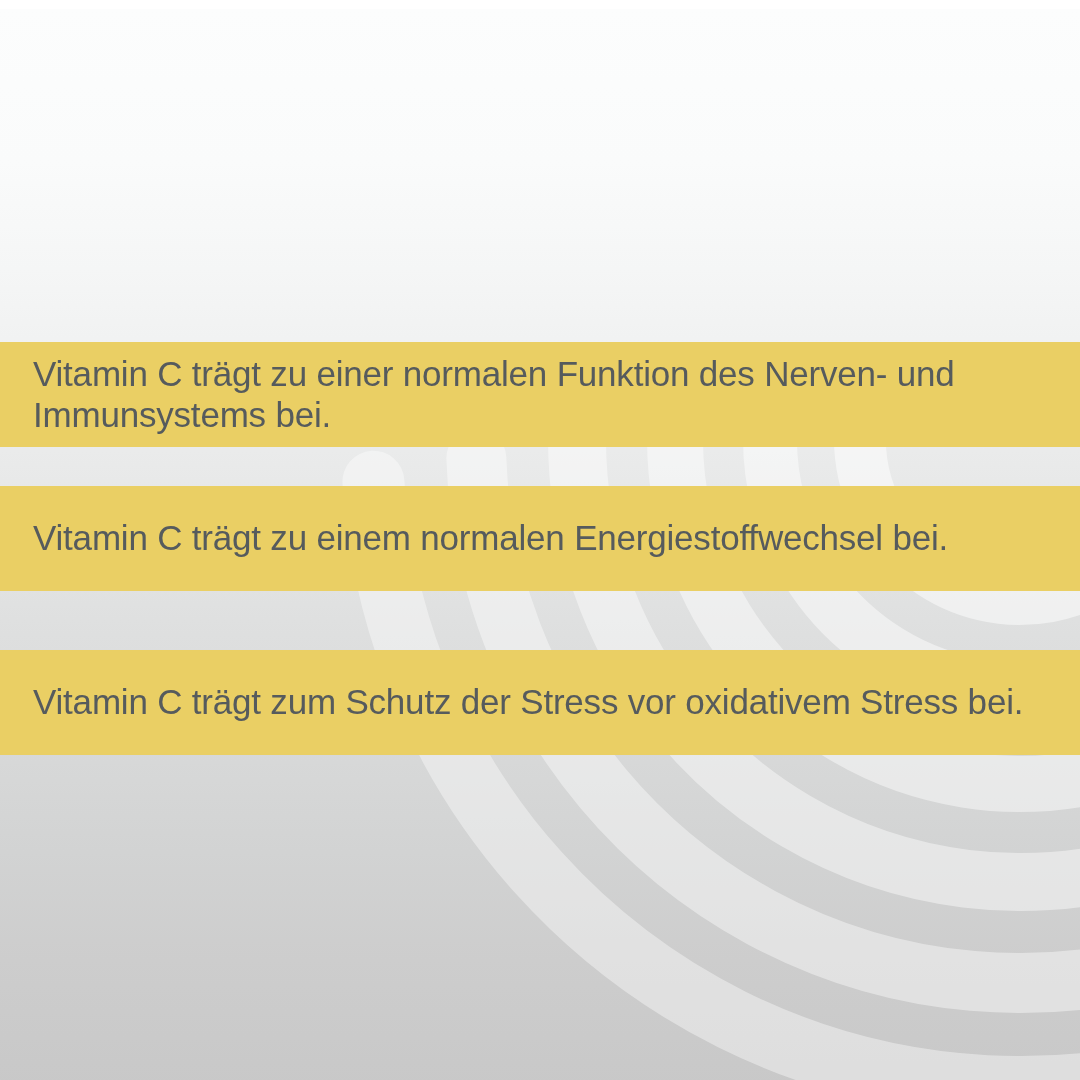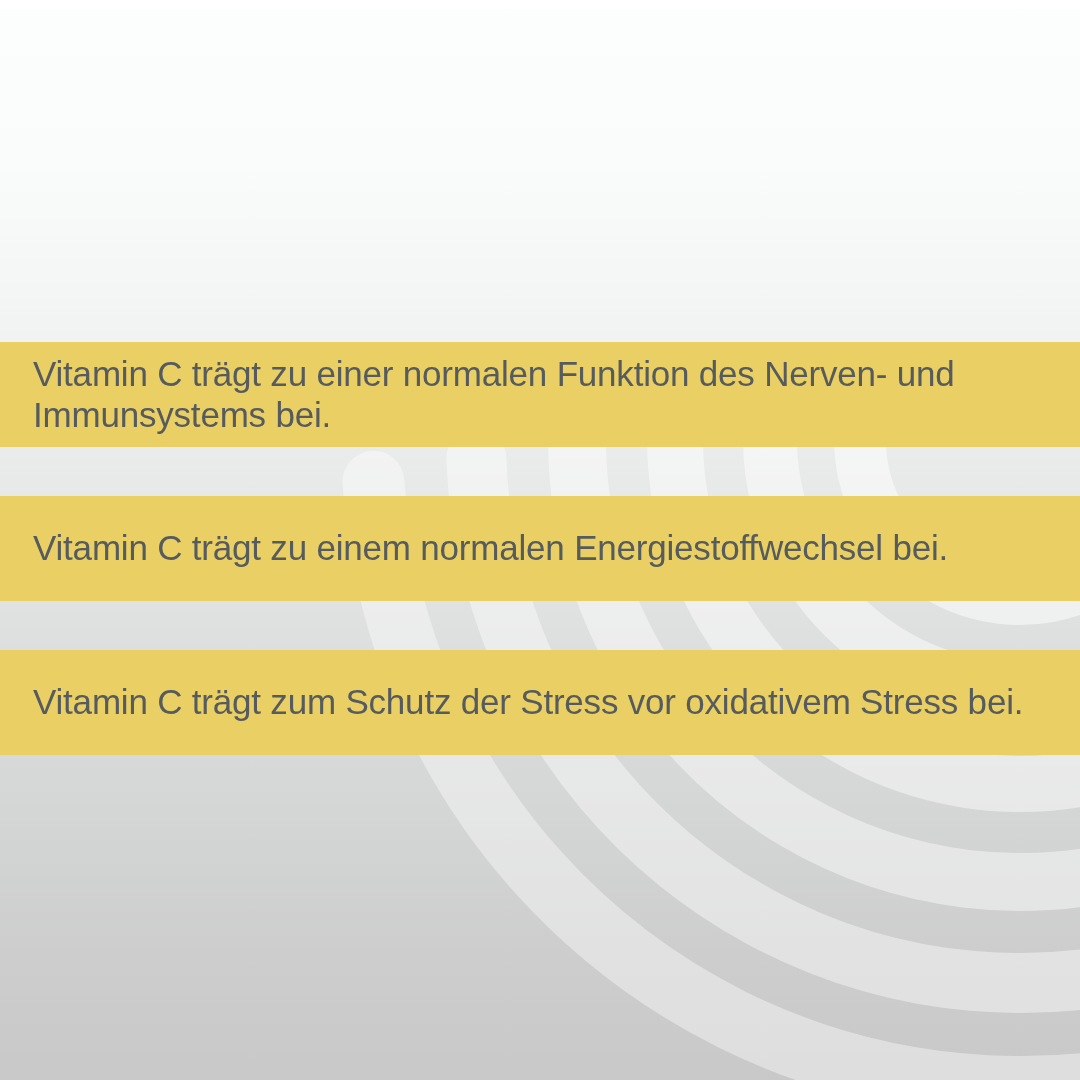--- a/index.html
+++ b/index.html
@@ -69,21 +69,21 @@
     font-size: 35px;
     line-height: 1.15;
     letter-spacing: -0.2px;
     color: #565b5d;
     font-weight: 400;
     white-space: pre-line;
     margin: 0;
   }
 
   #band-1 { top: 333px; height: 105px; }
-  #band-2 { top: 487px; height: 105px; }
+  #band-2 { top: 477px; height: 105px; }
   #band-3 { top: 641px; height: 105px; }
 </style>
 </head>
 <body>
 
 <div id="canvas">
 
   <div class="bg-gradient"></div>
 
   <div class="arc-layer">

